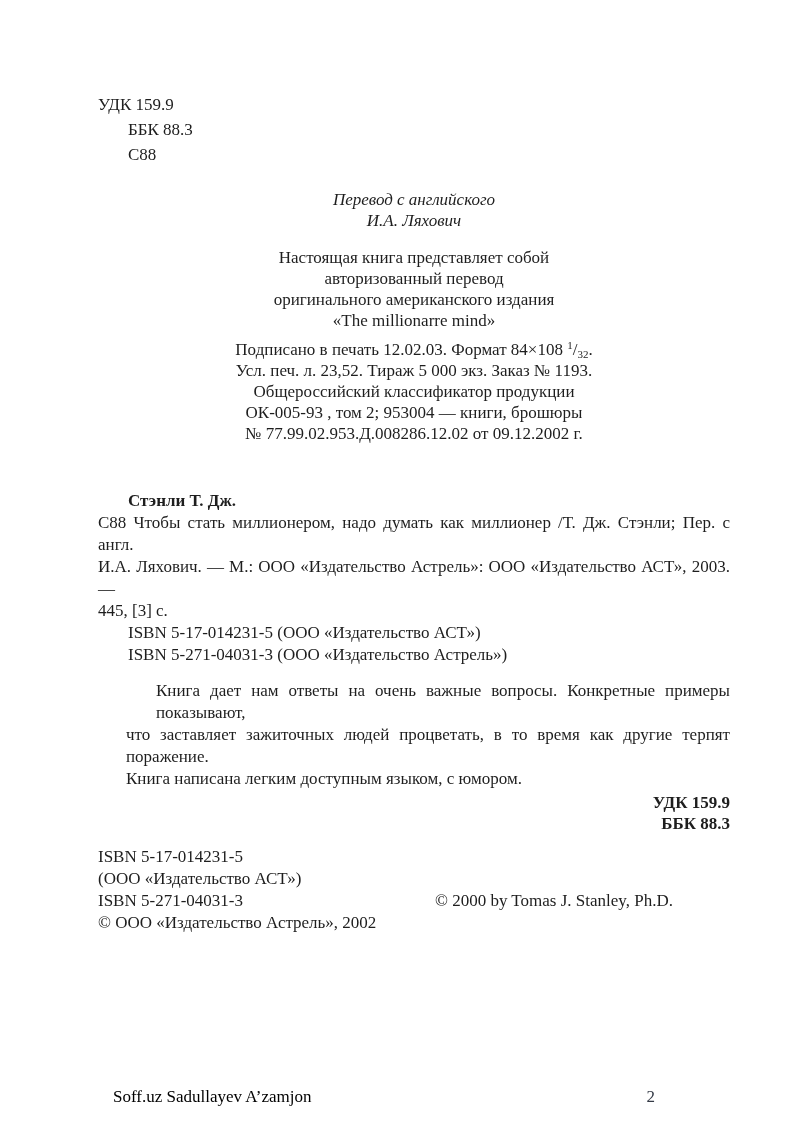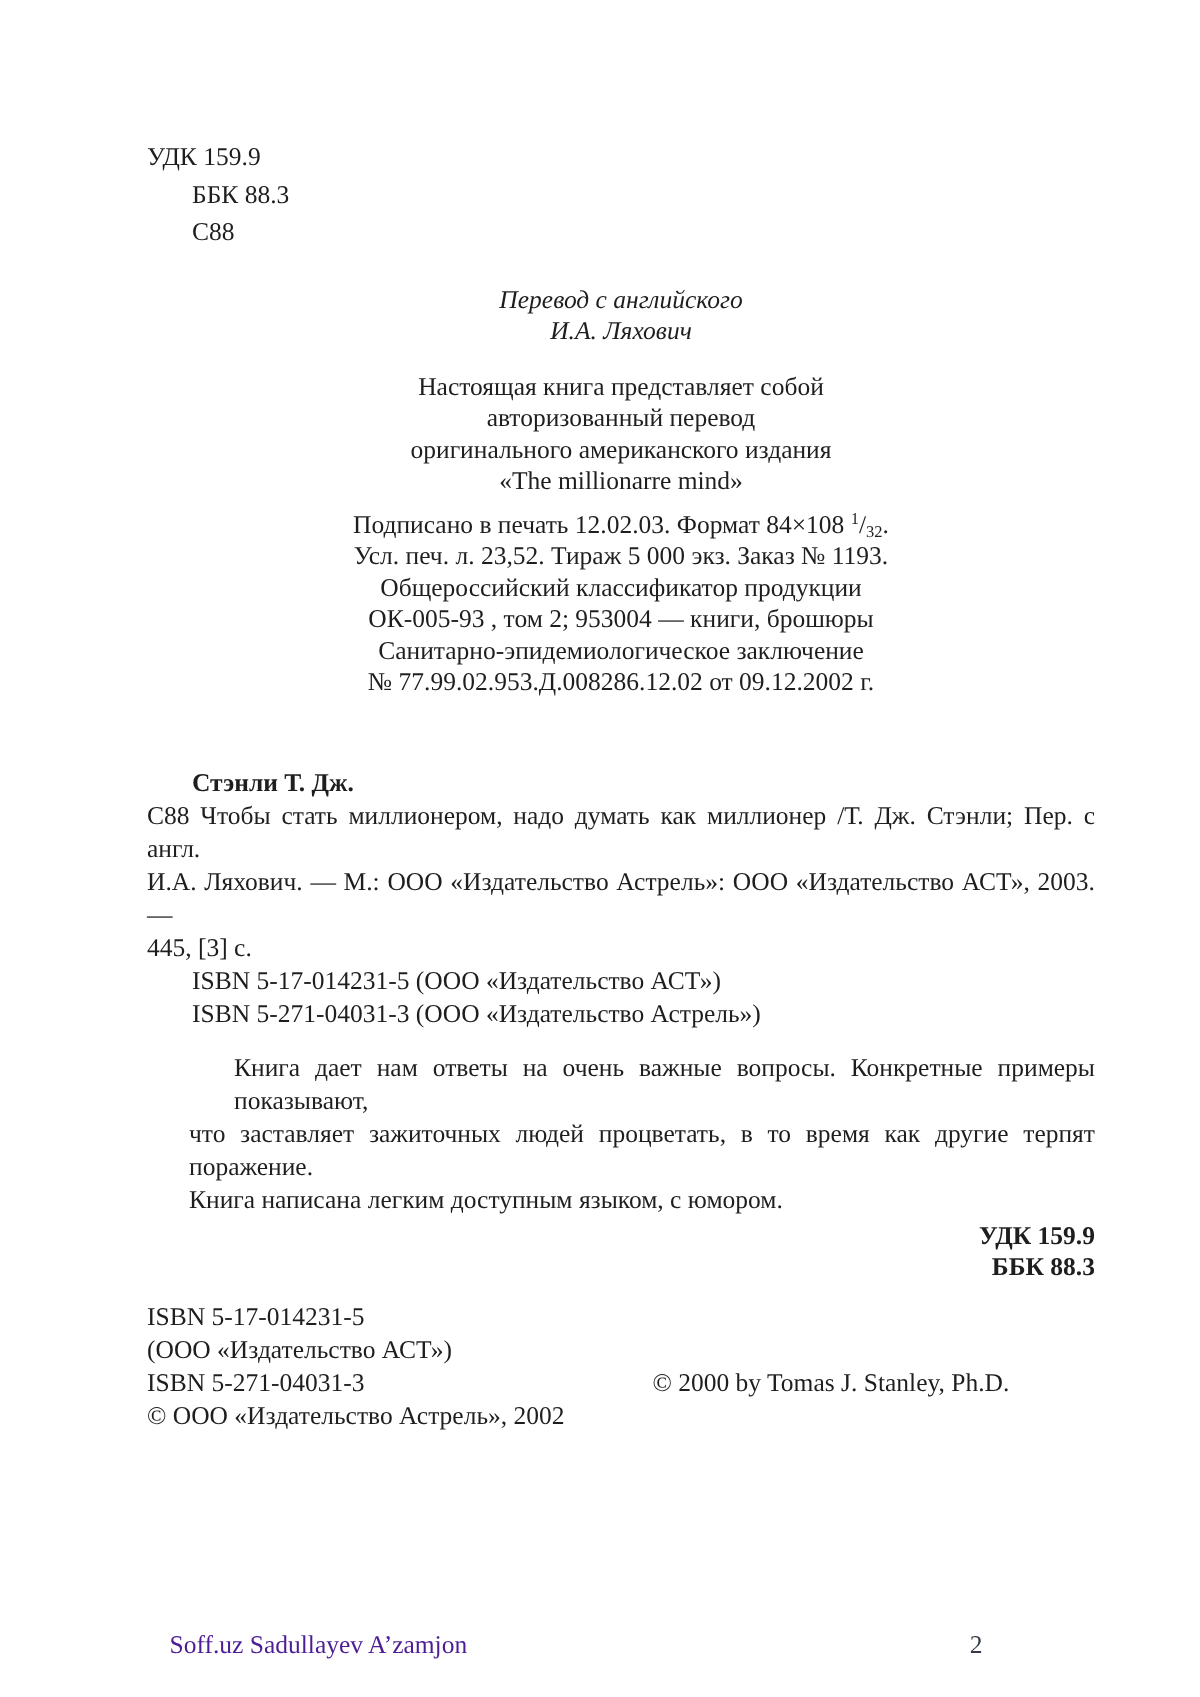--- a/index.html
+++ b/index.html
@@ -95,21 +95,21 @@
     position: absolute;
     left: 113px;
     top: 1086px;
     width: 632px;
     display: flex;
     justify-content: space-between;
     align-items: baseline;
     line-height: 22px;
   }
   .watermark {
-    color: #4c1d95;
+    color: #000000;
   }
   .page-number {
     color: #343a46;
     padding-right: 90px;
   }
 </style>
 </head>
 <body>
 
 <div class="page">
@@ -131,21 +131,20 @@
       <div>авторизованный перевод</div>
       <div>оригинального американского издания</div>
       <div>«The millionarre mind»</div>
     </div>
 
     <div class="center-block imprint-block">
       <div><span>Подписано в печать 12.02.03. Формат 84×108 </span><sup>1</sup><span>/</span><sub>32</sub><span>.</span></div>
       <div>Усл. печ. л. 23,52. Тираж 5 000 экз. Заказ № 1193.</div>
       <div>Общероссийский классификатор продукции</div>
       <div>ОК-005-93 , том 2; 953004 — книги, брошюры</div>
-      <div>Санитарно-эпидемиологическое заключение</div>
       <div>№ 77.99.02.953.Д.008286.12.02 от 09.12.2002 г.</div>
     </div>
 
     <div class="catalog-block">
       <div class="catalog-author">Стэнли Т. Дж.</div>
       <div class="jline">С88 Чтобы стать миллионером, надо думать как миллионер /Т. Дж. Стэнли; Пер. с англ.</div>
       <div class="jline">И.А. Ляхович. — М.: ООО «Издательство Астрель»: ООО «Издательство АСТ», 2003. —</div>
       <div>445, [3] с.</div>
       <div class="isbn-indent">ISBN 5-17-014231-5 (ООО «Издательство АСТ»)</div>
       <div class="isbn-indent">ISBN 5-271-04031-3 (ООО «Издательство Астрель»)</div>

